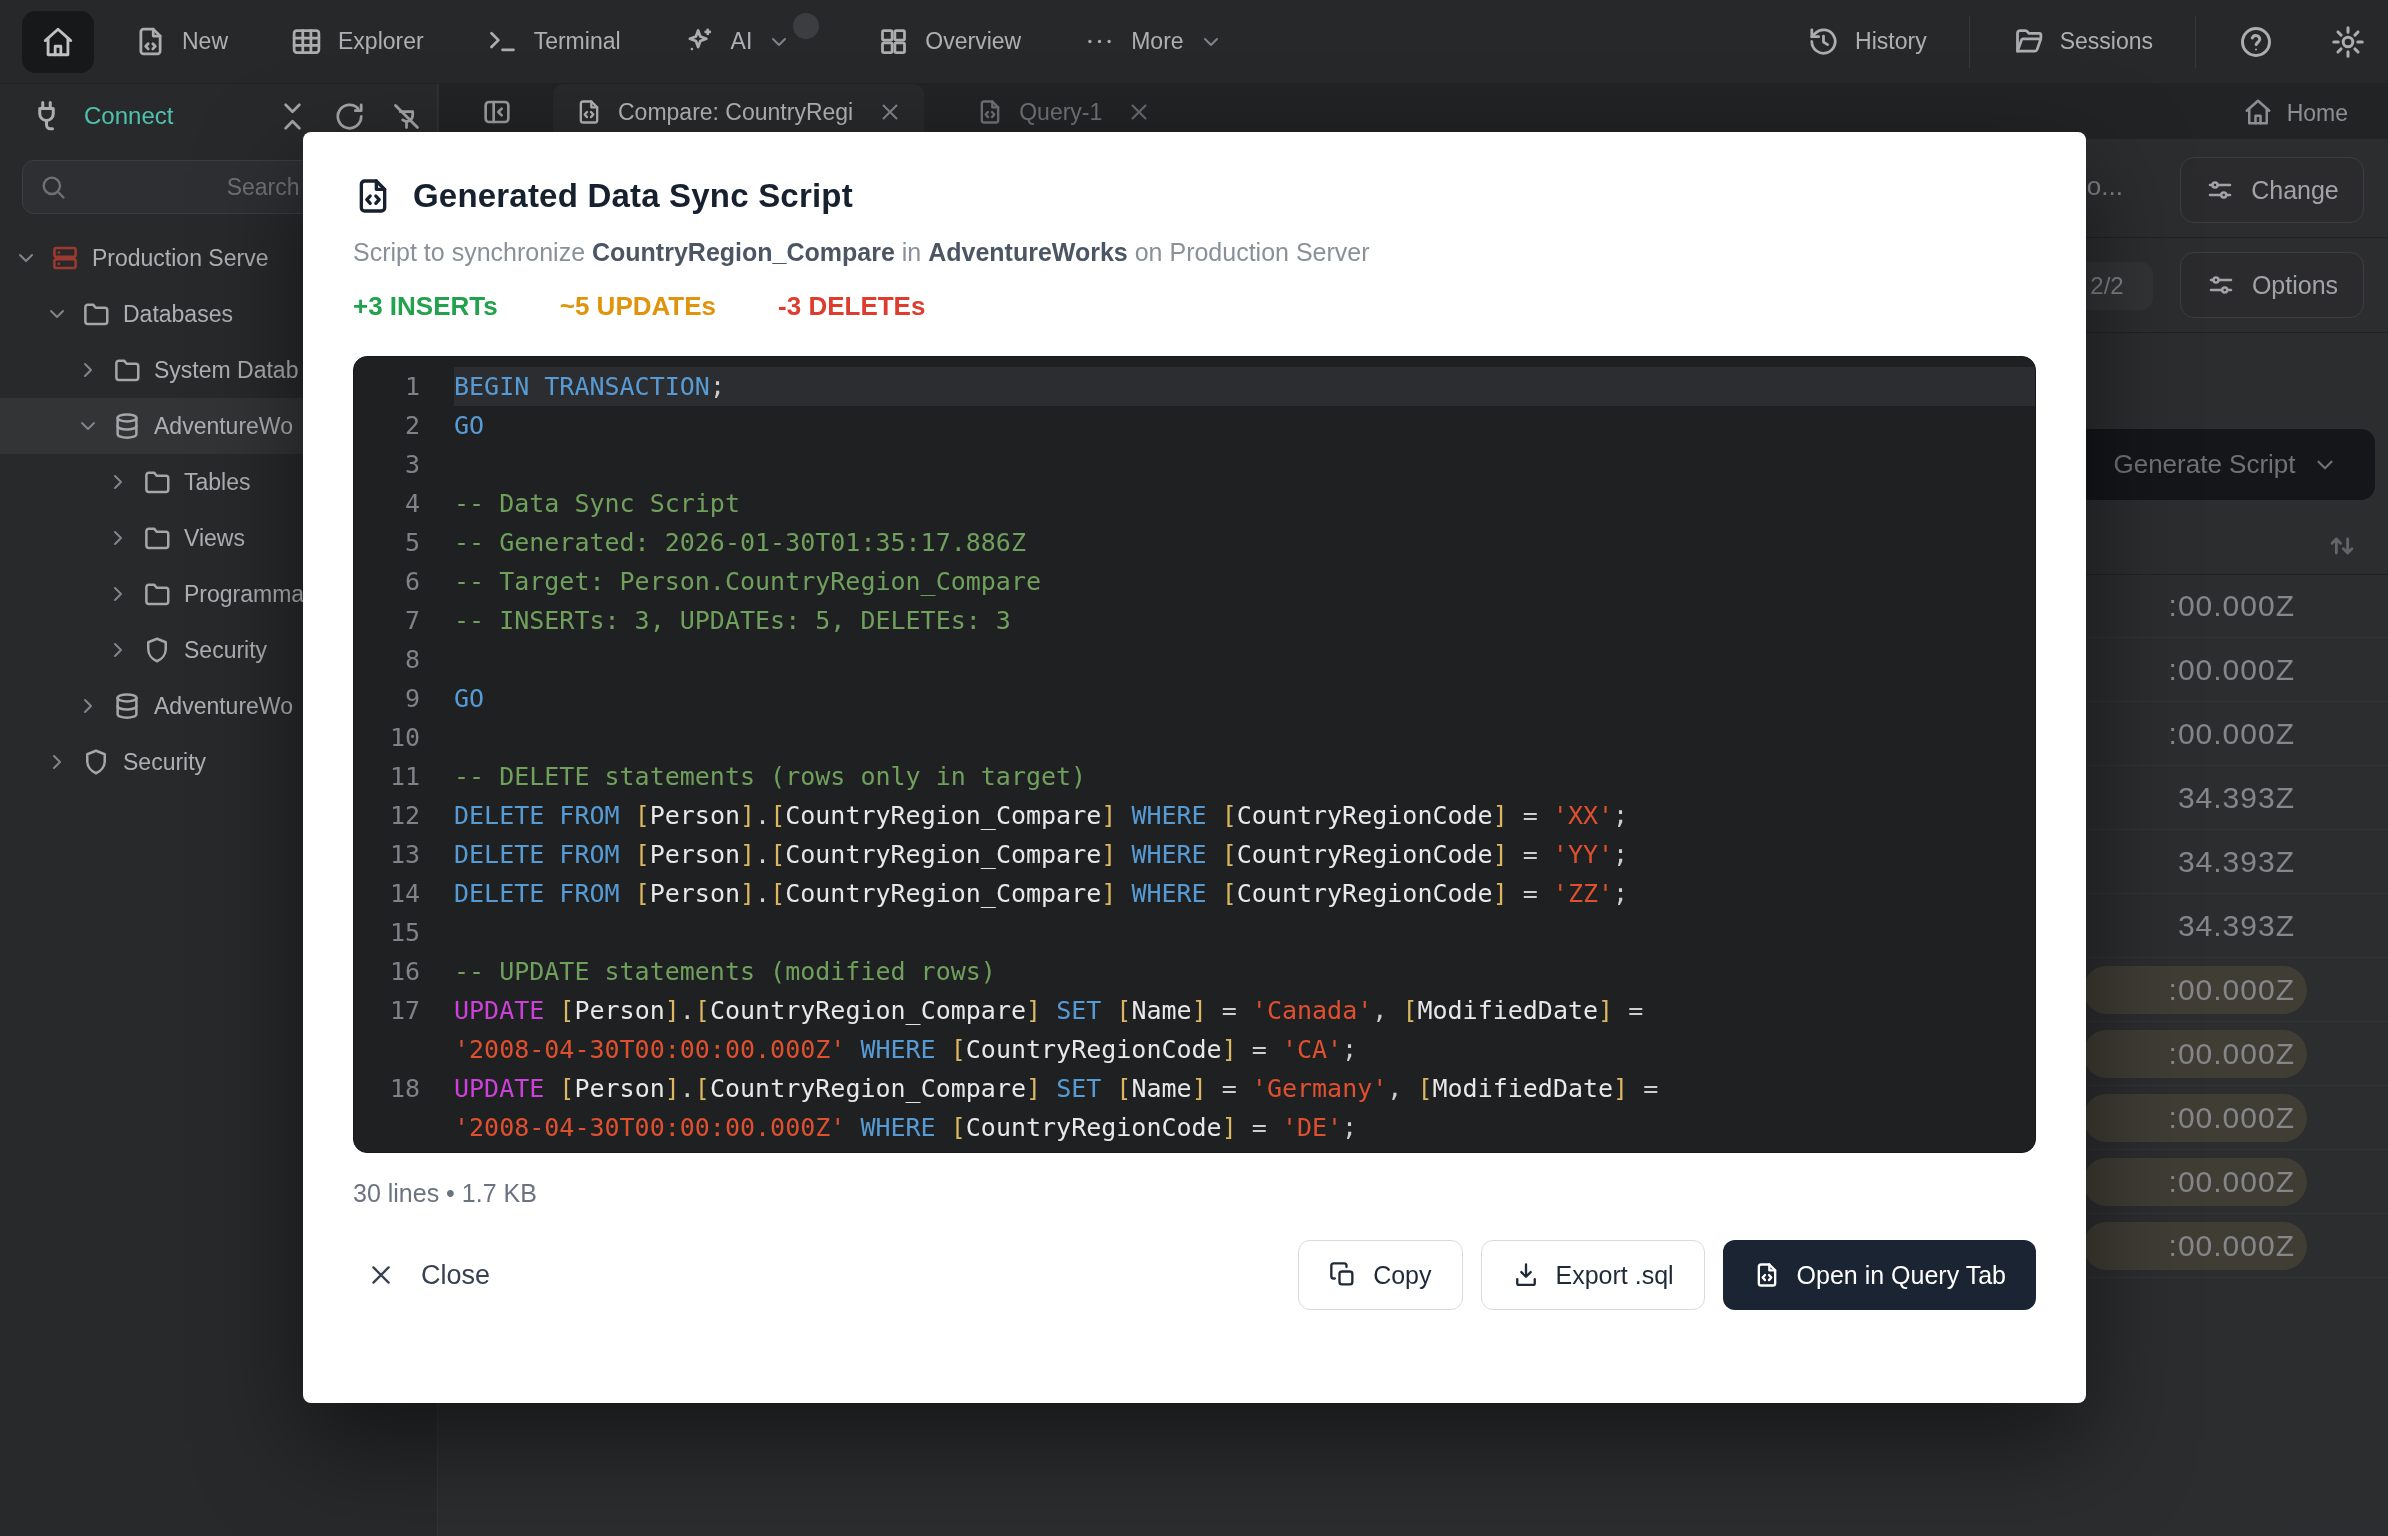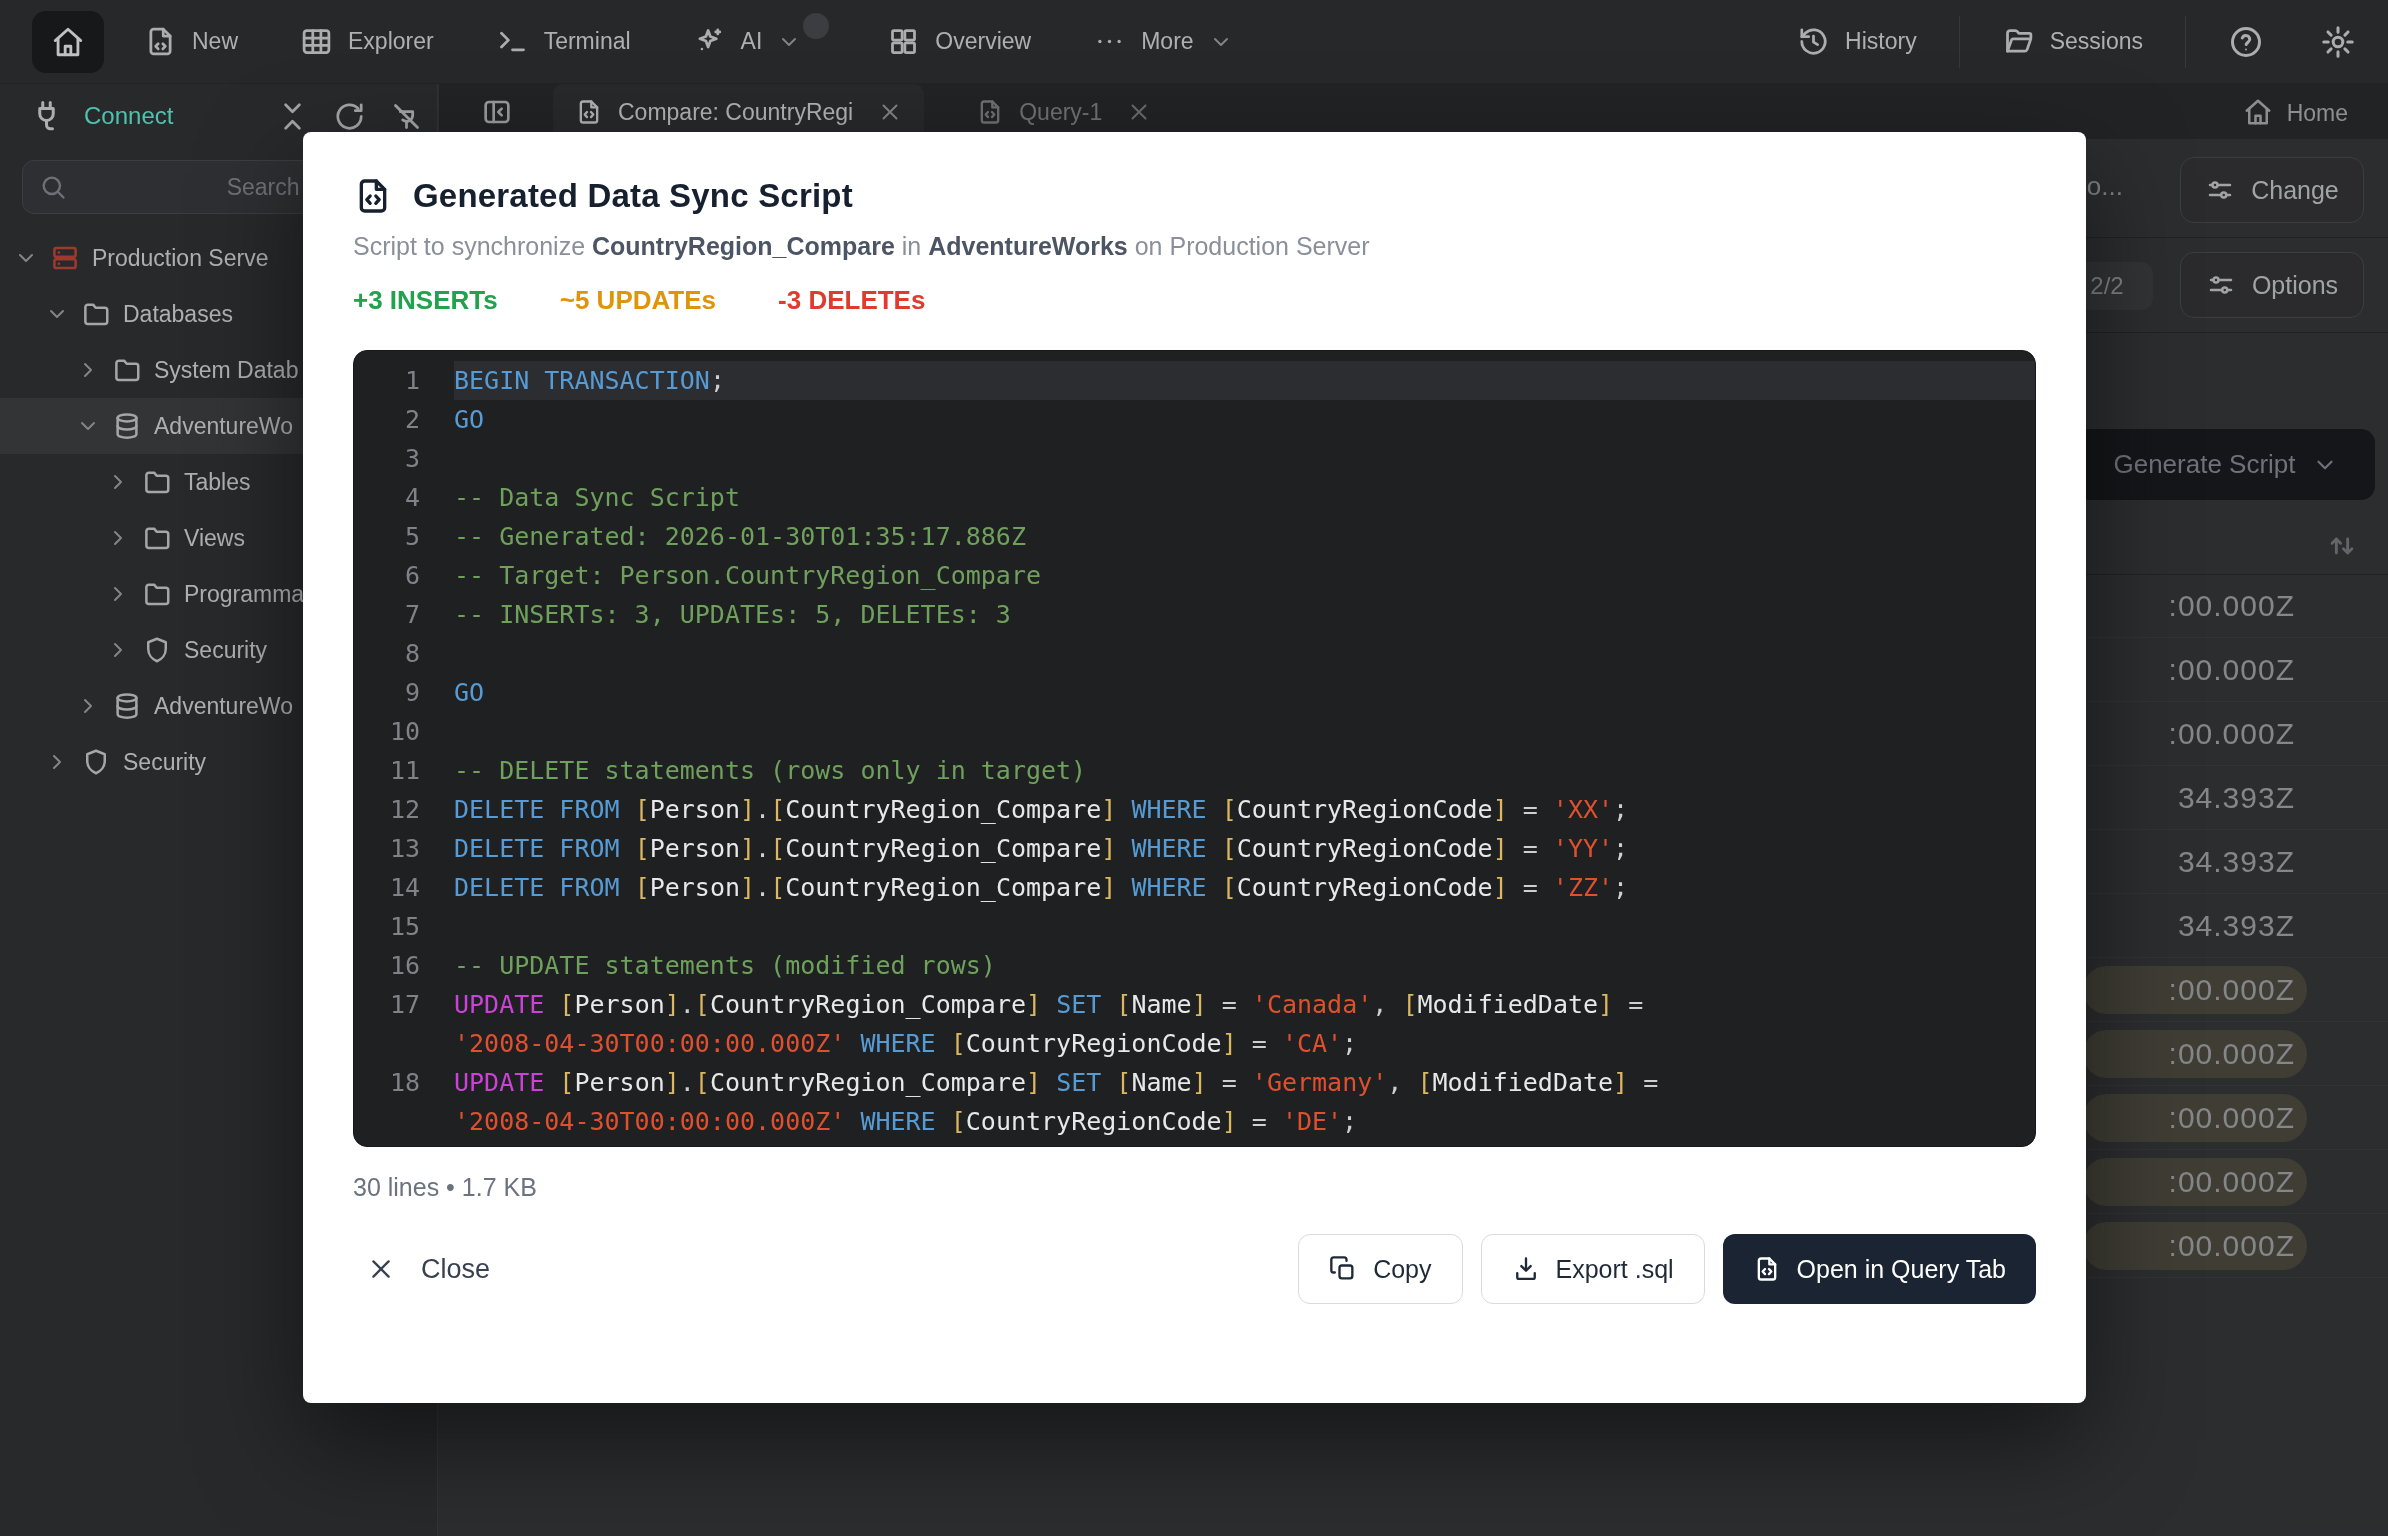--- a/index.html
+++ b/index.html
@@ -2,21 +2,21 @@
 <html><head>
 <meta charset="utf-8">
 <style>
   * { margin:0; padding:0; box-sizing:border-box; }
   html,body { width:2388px; height:1536px; }
   body { position:relative; overflow:hidden; background:#343538; font-family:"Liberation Sans", sans-serif; }
   svg { display:block; fill:none; stroke:currentColor; stroke-width:2; stroke-linecap:round; stroke-linejoin:round; }
 
   
   .topbar { position:absolute; left:0; top:0; width:2388px; height:84px; background:#2e2f31;
-            display:flex; align-items:center; padding:0 32px; border-bottom:1px solid #28292b; }
+            display:flex; align-items:center; padding:0 22px; border-bottom:1px solid #28292b; }
   .homebtn { width:72px; height:62px; background:#1a1b1d; border-radius:14px; color:#e8e9ea;
              display:flex; align-items:center; justify-content:center; margin-right:40px; }
   .homebtn svg { width:34px; height:34px; }
   .navitem { display:flex; align-items:center; gap:15px; color:#d2d4d6; font-size:23px; margin-right:62px; position:relative; }
   .navitem svg { width:33px; height:33px; color:#cfd1d4; }
   .navitem .chev { width:24px; height:24px; color:#9a9da1; }
   .ai-dot { position:absolute; right:-28px; top:-12px; width:26px; height:26px; border-radius:50%; background:#46484c; }
   .tb-right { margin-left:auto; display:flex; align-items:center; }
   .tb-div { width:1px; height:52px; background:#404245; margin:0 42px; }
   .iconbtn { color:#cfd1d4; display:flex; align-items:center; justify-content:center; }
@@ -74,21 +74,21 @@
           font-size:30px; color:#9fa2a6; letter-spacing:1px; }
   .trow.hl .tval { background:rgba(197,183,88,0.16); }
 
   
   .overlay { position:absolute; inset:0; background:rgba(10,10,12,0.18); }
   .modal { position:absolute; left:303px; top:132px; width:1783px; height:1271px; background:#ffffff; border-radius:8px;
            box-shadow:0 40px 100px rgba(0,0,0,0.5); padding:44px 50px 0 50px; }
   .m-title-row { display:flex; align-items:center; gap:20px; }
   .m-title-row svg { width:40px; height:40px; color:#16202e; stroke-width:2; }
   .m-title { font-size:33px; font-weight:bold; color:#16202e; letter-spacing:0.2px; }
-  .m-sub { margin-top:16px; font-size:25px; color:#8a909a; }
+  .m-sub { margin-top:22px; font-size:25px; color:#8a909a; }
   .m-sub b { color:#4b5563; font-weight:bold; }
   .badges { margin-top:24px; display:flex; gap:62px; font-size:26px; font-weight:bold; }
   .bd-ins { color:#22a24c; } .bd-upd { color:#e0940b; } .bd-del { color:#de3c2f; }
   .codeblock { margin-top:34px; height:797px; background:#1f2022; border-radius:14px; border:1px solid #17181a;
                padding:10px 0; overflow:hidden; font-family:"DejaVu Sans Mono", monospace; }
   .crow { height:39px; display:flex; align-items:center; }
   .ln { width:100px; padding-right:34px; text-align:right; color:#7f8287; font-size:25px; flex:0 0 auto; }
   .ct { flex:1; font-size:25px; white-space:pre; height:39px; display:flex; align-items:center; }
   .crow.hl1 .ct { background:#2c2d30; }
   .c-kw{color:#579bd5} .c-cm{color:#6fa05c} .c-br{color:#dcb75f} .c-id{color:#e8e8e8}

